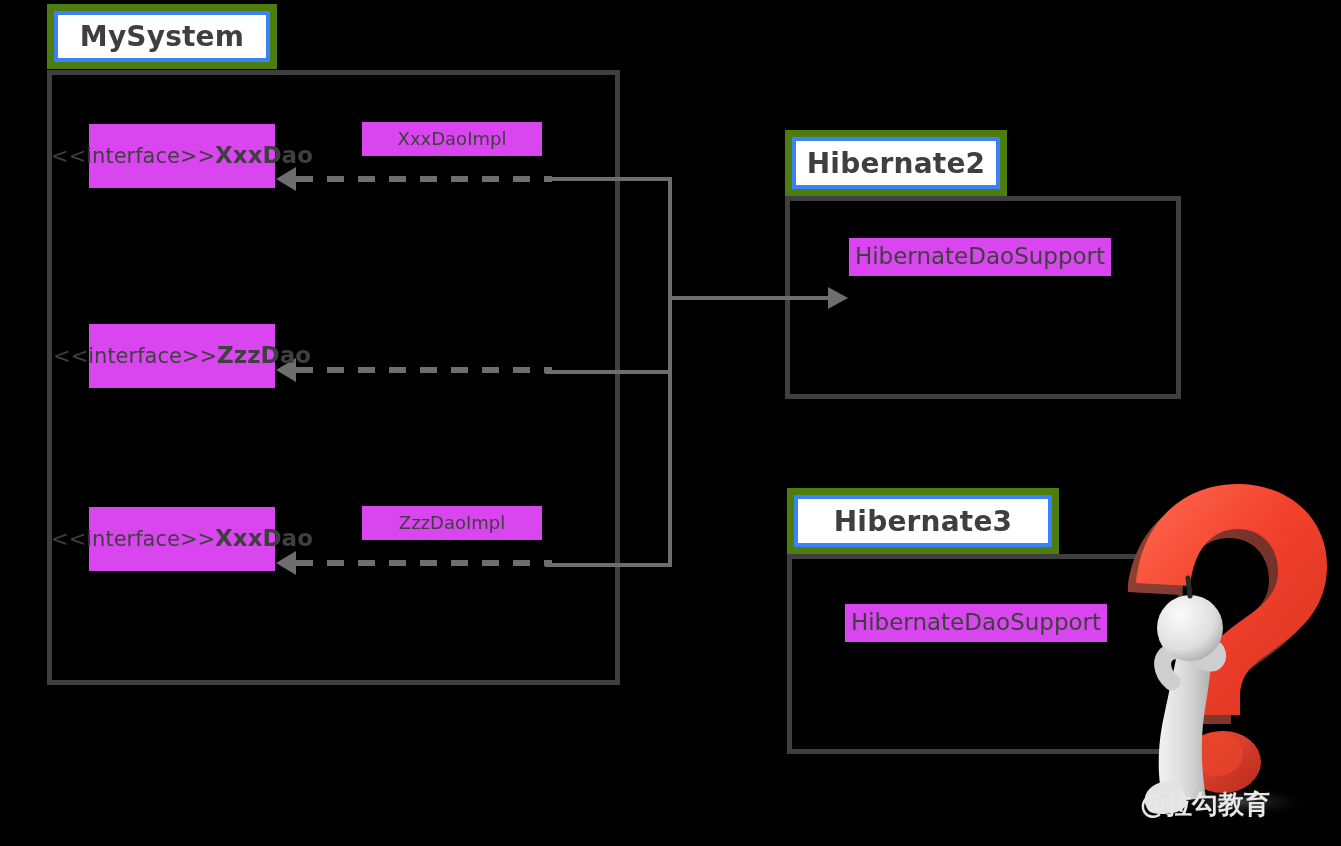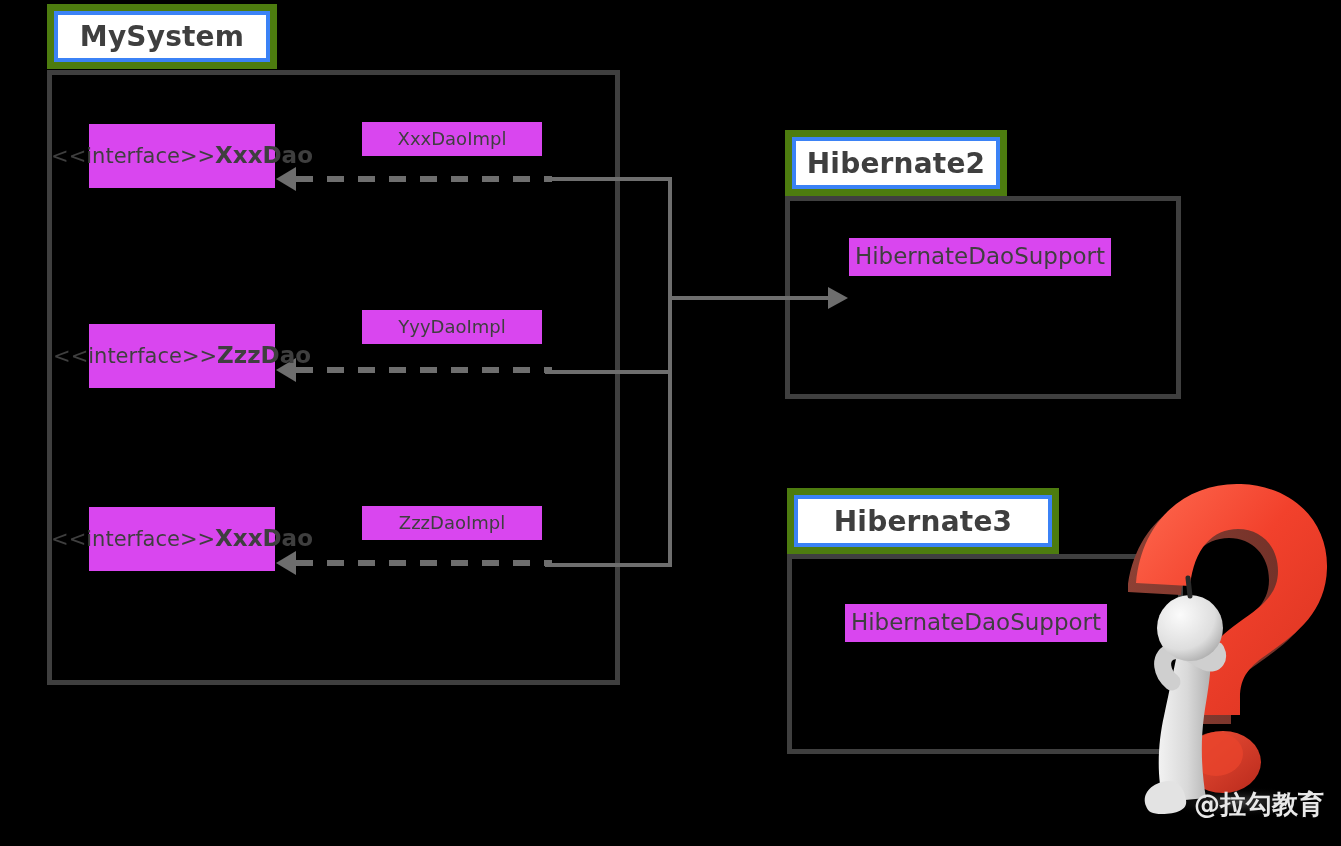--- a/index.html
+++ b/index.html
@@ -133,21 +133,21 @@
   #mascot {
     position: absolute;
     left: 1128px;
     top: 466px;
     width: 213px;
     height: 380px;
     z-index: 9;
   }
   #watermark {
     position: absolute;
-    left: 1194px;
+    left: 1140px;
     top: 787px;
     color: #e8e8e8;
     font-size: 26px;
     font-weight: bold;
     font-family: "DejaVu Sans", "Liberation Sans", sans-serif;
     z-index: 11;
     white-space: nowrap;
   }
 </style>
 </head>
@@ -170,23 +170,20 @@
     <span class="stereo">&lt;&lt;interface&gt;&gt;</span>
     <span class="cname">ZzzDao</span>
   </div>
   <div class="ybox" style="left:89px; top:507px; width:186px; height:64px;">
     <span class="stereo">&lt;&lt;interface&gt;&gt;</span>
     <span class="cname">XxxDao</span>
   </div>
 
   <div class="ybox single" style="left:362px; top:122px; width:180px; height:34px;">
     <span>XxxDaoImpl</span>
-  </div>
-  <div class="ybox single" style="left:362px; top:310px; width:180px; height:34px;">
-    <span>YyyDaoImpl</span>
   </div>
   <div class="ybox single" style="left:362px; top:506px; width:180px; height:34px;">
     <span>ZzzDaoImpl</span>
   </div>
 
   <div class="arrow-left" style="left:276px; top:167px;"></div>
   <div class="dashline" style="left:296px; top:176px; width:256px;"></div>
 
   <div class="arrow-left" style="left:276px; top:358px;"></div>
   <div class="dashline" style="left:296px; top:367px; width:256px;"></div>

